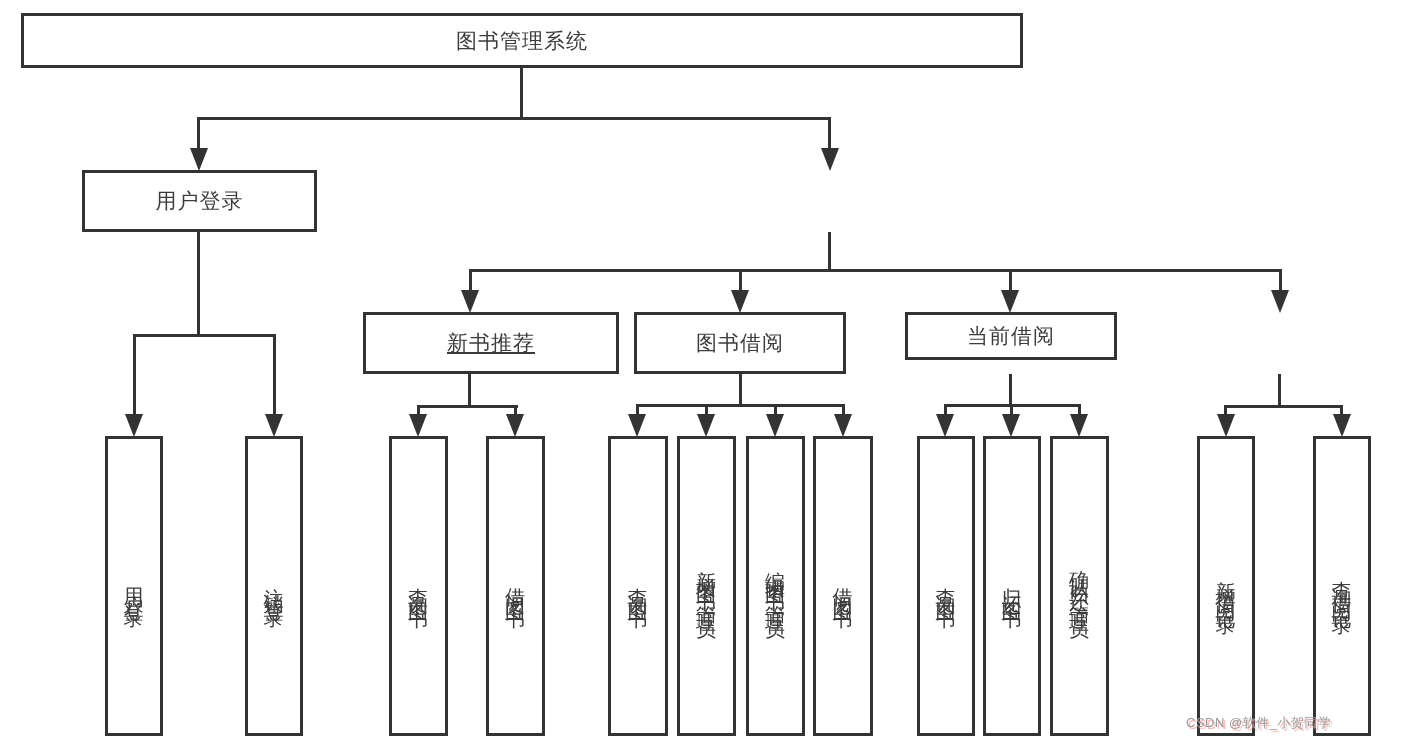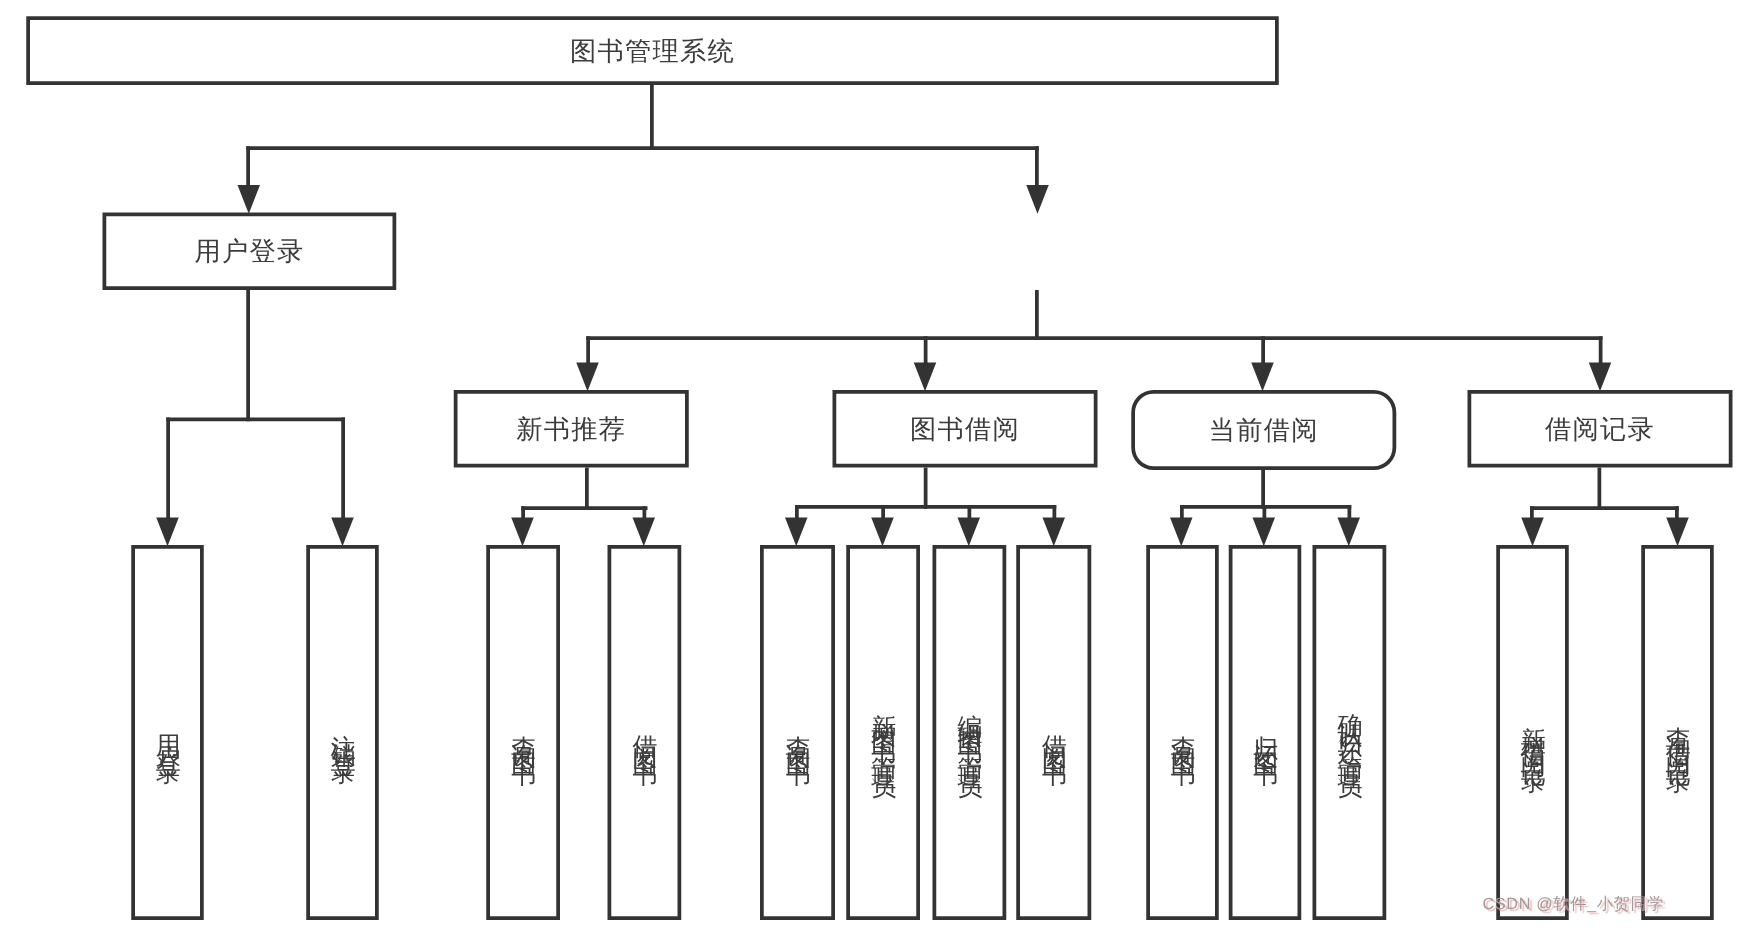--- a/index.html
+++ b/index.html
@@ -66,31 +66,28 @@
 <div class="canvas">
 
   <div class="box" style="left:21px;top:13px;width:1002px;height:55px;">
     <span>图书管理系统</span>
   </div>
 
   <div class="box" style="left:82px;top:170px;width:235px;height:62px;">
     <span>用户登录</span>
   </div>
 
-  <div class="box" style="left:363px;top:312px;width:188px;height:62px;">
+  <div class="box" style="left:363px;top:312px;width:256px;height:62px;text-decoration:underline;">
     <span>新书推荐</span>
   </div>
-  <div class="box" style="left:634px;top:312px;width:212px;height:62px;margin-left:32px;">
+  <div class="box" style="left:634px;top:312px;width:212px;height:62px;">
     <span>图书借阅</span>
   </div>
-  <div class="box" style="left:905px;top:312px;width:212px;height:64px;border-radius:18px;">
+  <div class="box" style="left:905px;top:312px;width:212px;height:48px;">
     <span>当前借阅</span>
-  </div>
-  <div class="box" style="left:1174px;top:312px;width:212px;height:62px;">
-    <span>借阅记录</span>
   </div>
 
   <div class="box leaf" style="left:105px;width:58px;">
     <span class="vtext">用户登录</span>
   </div>
   <div class="box leaf" style="left:245px;width:58px;">
     <span class="vtext">注销登录</span>
   </div>
 
   <div class="box leaf" style="left:389px;width:59px;">

